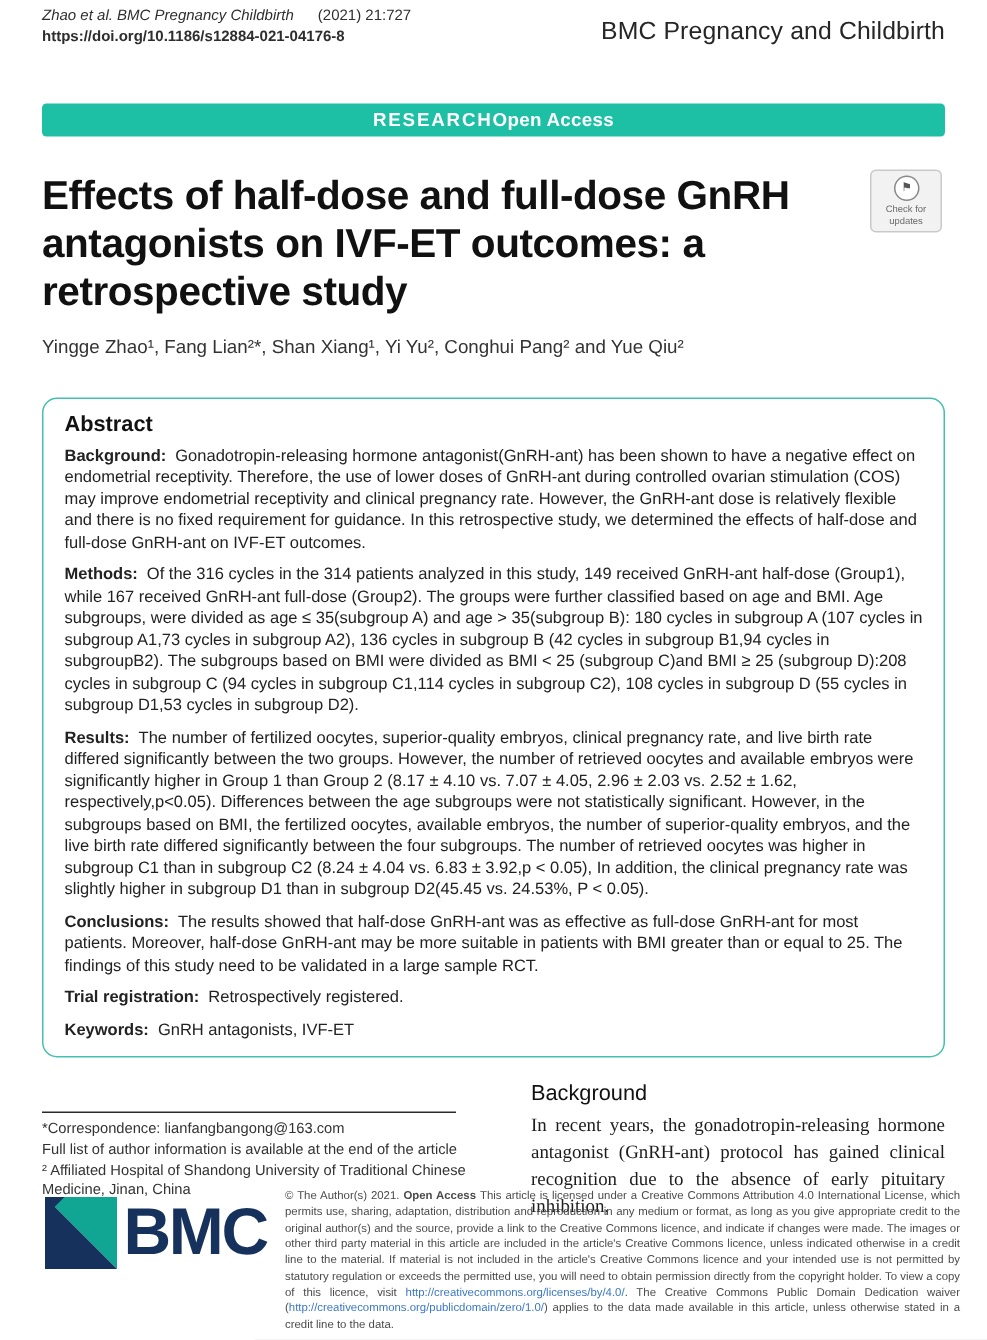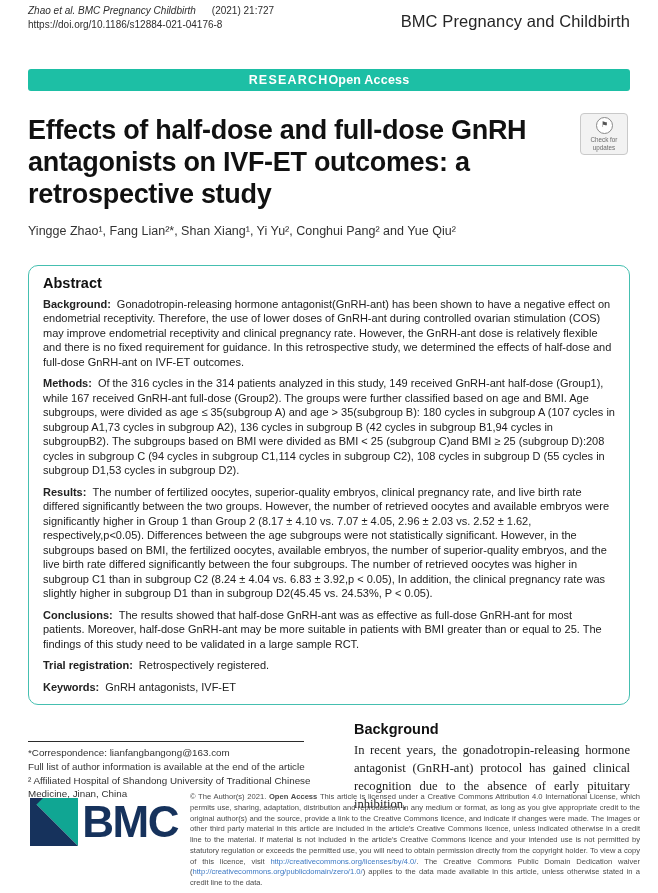--- a/index.html
+++ b/index.html
@@ -8,21 +8,21 @@
   .inner{padding:4px 28px 0 28px;}
 
   
   .hdr{display:flex;justify-content:space-between;align-items:flex-start;}
   .hdr-left{font-size:10px;line-height:1.35;color:#2e2e2e;}
   .seg-italic{font-style:italic;}
   .seg-plain{}
   .seg-bold{font-weight:bold;}
   .seg-link{color:#3b78c3;}
   .cite-ref{margin-left:16px;}
-  .hdr-doi{color:#2e2e2e;text-decoration:none;}
+  .hdr-doi{color:#2e2e2e;text-decoration:none;font-weight:bold;}
   .hdr-right{font-size:16.5px;color:#262626;margin-top:8px;letter-spacing:0.1px;}
 
   
   .banner{margin-top:38px;height:22px;background:#1DBFA5;border-radius:3px;
           display:flex;justify-content:center;align-items:center;padding:0 10px;}
   .banner .lbl{color:#fff;font-weight:bold;font-size:12.5px;letter-spacing:1.2px;}
   .banner .oa{letter-spacing:0.2px;}
 
   
   .title-wrap{position:relative;margin-top:24px;}
@@ -45,21 +45,21 @@
   .abs-sec{margin:0 0 7px 0;font-size:11px;line-height:1.32;color:#222;}
   .abs-sec:last-child{margin-bottom:0;}
   .abs-sec b{margin-right:6px;}
 
   
   .cols{display:flex;gap:34px;margin-top:16px;align-items:flex-start;}
   .col-left{width:292px;box-sizing:border-box;padding-top:20px;}
   .fn-rule{width:276px;height:1px;background:#2b2b2b;margin:0 0 4px 0;border:none;}
   .fn-line{font-size:9.8px;line-height:1.38;color:#333;}
   .col-right{flex:1;}
-  .bg-head{font-size:14.5px;font-weight:bold;margin:0 0 4px 0;color:#111;}
+  .bg-head{font-size:14.5px;font-weight:normal;margin:0 0 4px 0;color:#111;}
   .bg-text{font-family:"Liberation Serif",serif;font-size:12.6px;line-height:1.43;
            text-align:justify;color:#1c1c1c;}
 
   
   .footer{position:absolute;left:26px;right:18px;bottom:4px;display:flex;gap:12px;align-items:flex-start;}
   .logo{display:flex;align-items:center;gap:4px;width:152px;flex:0 0 auto;margin-top:6px;justify-content:flex-end;}
   .logo-text{font-size:44px;font-weight:bold;color:#16325C;letter-spacing:-1.5px;
              line-height:1;}
   .license{flex:1;font-size:7.6px;line-height:1.42;color:#4a4a4a;text-align:justify;}
 </style>

